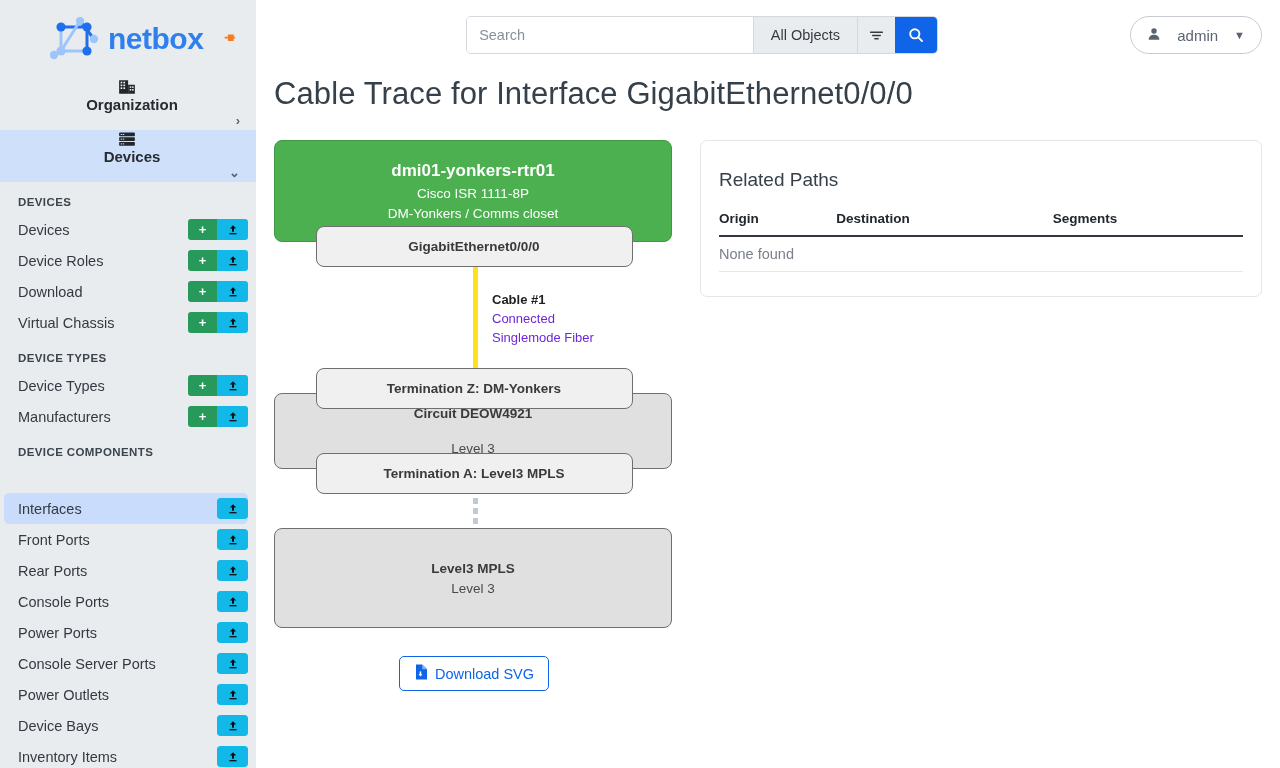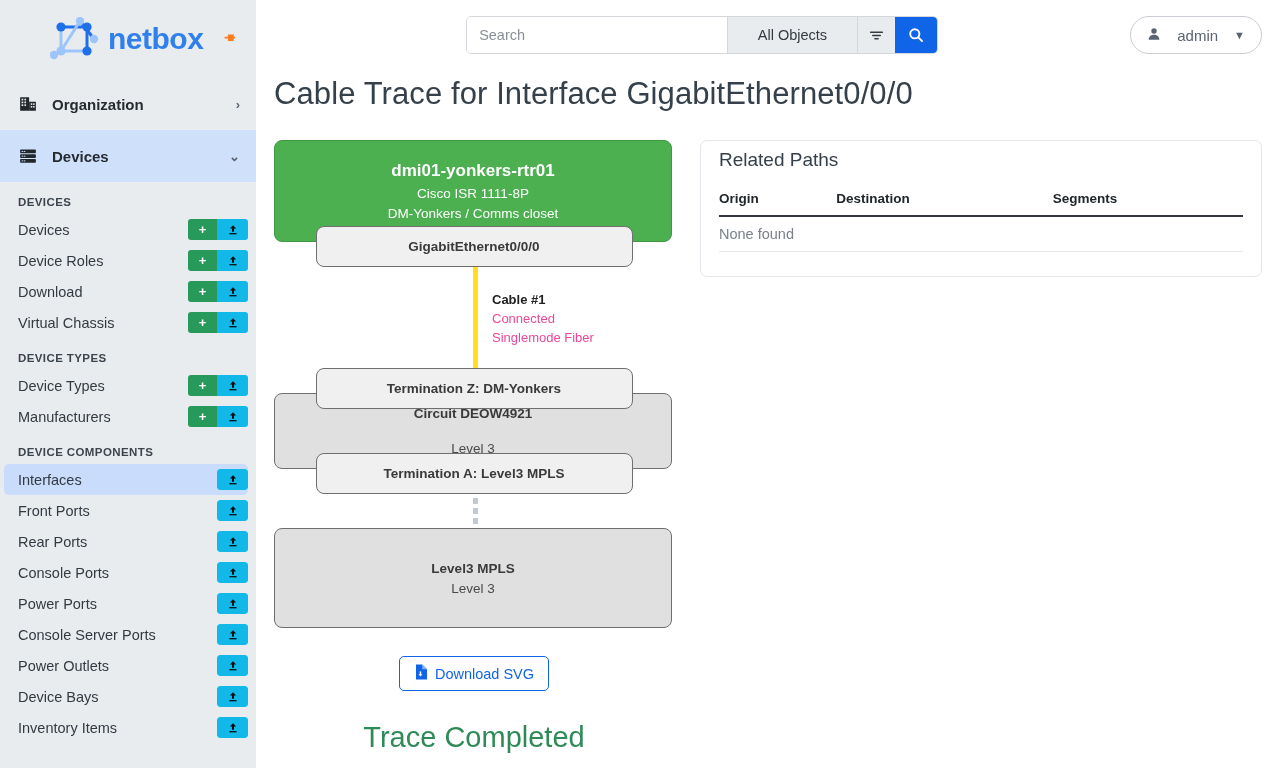--- a/index.html
+++ b/index.html
@@ -28,20 +28,21 @@
     font-size: 30px; font-weight: 700; color: #2f80ed;
     letter-spacing: -0.5px; line-height: 1;
   }
   .pin-icon { margin-left: auto; color: #f57c20; }
 
   .nav-group {
     display: flex; align-items: center;
     height: 52px; padding: 0 16px 0 14px;
     font-size: 15px; font-weight: 700; color: #262b31;
     cursor: pointer;
+    flex-direction: column;
   }
   .nav-group.active { background: #cfe0fb; }
   .nav-group .g-icon { width: 28px; display:flex; align-items:center; justify-content:center; }
   .nav-group .g-label { margin-left: 10px; }
   .nav-group .g-caret { margin-left: auto; color: #5a6470; font-size: 13px; }
 
   .sec-title {
     padding: 14px 0 6px 18px;
     font-size: 11.5px; font-weight: 700; letter-spacing: .4px;
     color: #3c444d; text-transform: uppercase;
@@ -50,21 +51,21 @@
     display: flex; align-items: center;
     height: 31px; margin: 0 8px 0 0;
     padding-left: 18px; position: relative;
   }
   .nav-item .n-label {
     font-size: 14.5px; color: #333a41; cursor: pointer;
     flex: 1;
   }
   .nav-item.selected {
     background: #c9dcfb; border-radius: 5px;
-    margin-left: 4px; padding-left: 14px;
+    margin-left: 4px; padding-left: 14px; margin-top: 29px;
   }
   .btn-grp { display: flex; height: 21px; border-radius: 3px; overflow: hidden; }
   .btn-add {
     width: 29px; background: #26995b; color: #fff;
     display:flex; align-items:center; justify-content:center;
     font-size: 13px; font-weight: 700; cursor: pointer;
   }
   .btn-imp {
     width: 31px; background: #12b9e8; color: #0b0f13;
     display:flex; align-items:center; justify-content:center; cursor: pointer;
@@ -81,21 +82,21 @@
     border: 1px solid #d4d8dd; border-radius: 5px; overflow: hidden;
     width: 472px; background: #fff;
   }
   .search-input {
     flex: 1; border: none; outline: none; padding: 0 12px;
     font-size: 14.5px; color: #343a40;
     font-family: "Liberation Sans", sans-serif; background: #fff;
   }
   .search-input::placeholder { color: #8a9099; }
   .search-scope {
-    display: flex; align-items: center; padding: 0 30px;
+    display: flex; align-items: center; padding: 0 17px;
     background: #e9ecef; color: #343a40; font-size: 14.5px;
     border-left: 1px solid #d4d8dd; cursor: pointer; white-space: nowrap;
   }
   .search-filter {
     display: flex; align-items: center; justify-content: center;
     width: 38px; background: #e9ecef; color: #343a40;
     border-left: 1px solid #d4d8dd; cursor: pointer;
   }
   .search-go {
     display: flex; align-items: center; justify-content: center;
@@ -160,21 +161,21 @@
   }
   .cable-line {
     position: absolute; left: 199px; top: 0;
     width: 5px; height: 103px; background: #ffe01b;
   }
   .cable-info {
     position: absolute; left: 218px; top: 26px;
     display: flex; flex-direction: column; gap: 4px;
   }
   .cable-info .ci-b { font-size: 13px; font-weight: 700; color: #222; }
-  .cable-info .ci-n { font-size: 13px; color: #ec4899; }
+  .cable-info .ci-n { font-size: 13px; color: #6d28d9; }
 
   .dots-seg { height: 34px; position: relative; }
   .dot {
     position: absolute; left: 199px; width: 5px; height: 6px; background: #c3c9d0;
   }
 
   .dl-row { display: flex; justify-content: center; margin-top: 28px; }
   .dl-btn {
     display: inline-flex; align-items: center; gap: 7px;
     border: 1px solid #1064e8; color: #1064e8; background: #fff;
@@ -182,21 +183,21 @@
   }
   .trace-status {
     text-align: center; margin-top: 30px;
     font-size: 29px; color: #2e8b57; font-weight: 400;
   }
 
   
   .rp-col { flex: 1; }
   .card {
     border: 1px solid #e3e6ea; border-radius: 7px;
-    background: #fff; padding: 8px 18px 24px 18px;
+    background: #fff; padding: 28px 18px 24px 18px;
   }
   .card-title { font-size: 19px; color: #35404a; font-weight: 400; margin-bottom: 20px; }
   table.rp { width: 100%; border-collapse: collapse; }
   table.rp th {
     text-align: left; font-size: 13.5px; font-weight: 700; color: #22272c;
     padding: 0 0 9px 0; border-bottom: 2px solid #32383e;
   }
   table.rp td {
     font-size: 14.5px; color: #7a818a; padding: 9px 0;
     border-bottom: 1px solid #e6e9ec;
@@ -540,21 +541,20 @@
                 <path d="M2 0.6h6.2L13 5.2v10.2H2z"></path>
                 <path d="M8.2 0.6L13 5.2H8.2z" fill="#7fb0f5"></path>
                 <rect x="5.7" y="7.4" width="1.5" height="3.6" fill="#fff"></rect>
                 <path d="M4.4 10.3h4.1L6.45 12.6z" fill="#fff"></path>
               </svg>
             </span>
             <span>Download SVG</span>
           </button>
         </div>
 
-        <div class="trace-status">Trace Completed</div>
       </div>
 
       <div class="rp-col">
         <div class="card">
           <div class="card-title">Related Paths</div>
           <table class="rp">
             <thead>
                 <tr id="rp-head">
                   <th>Origin</th>
                   <th>Destination</th>

